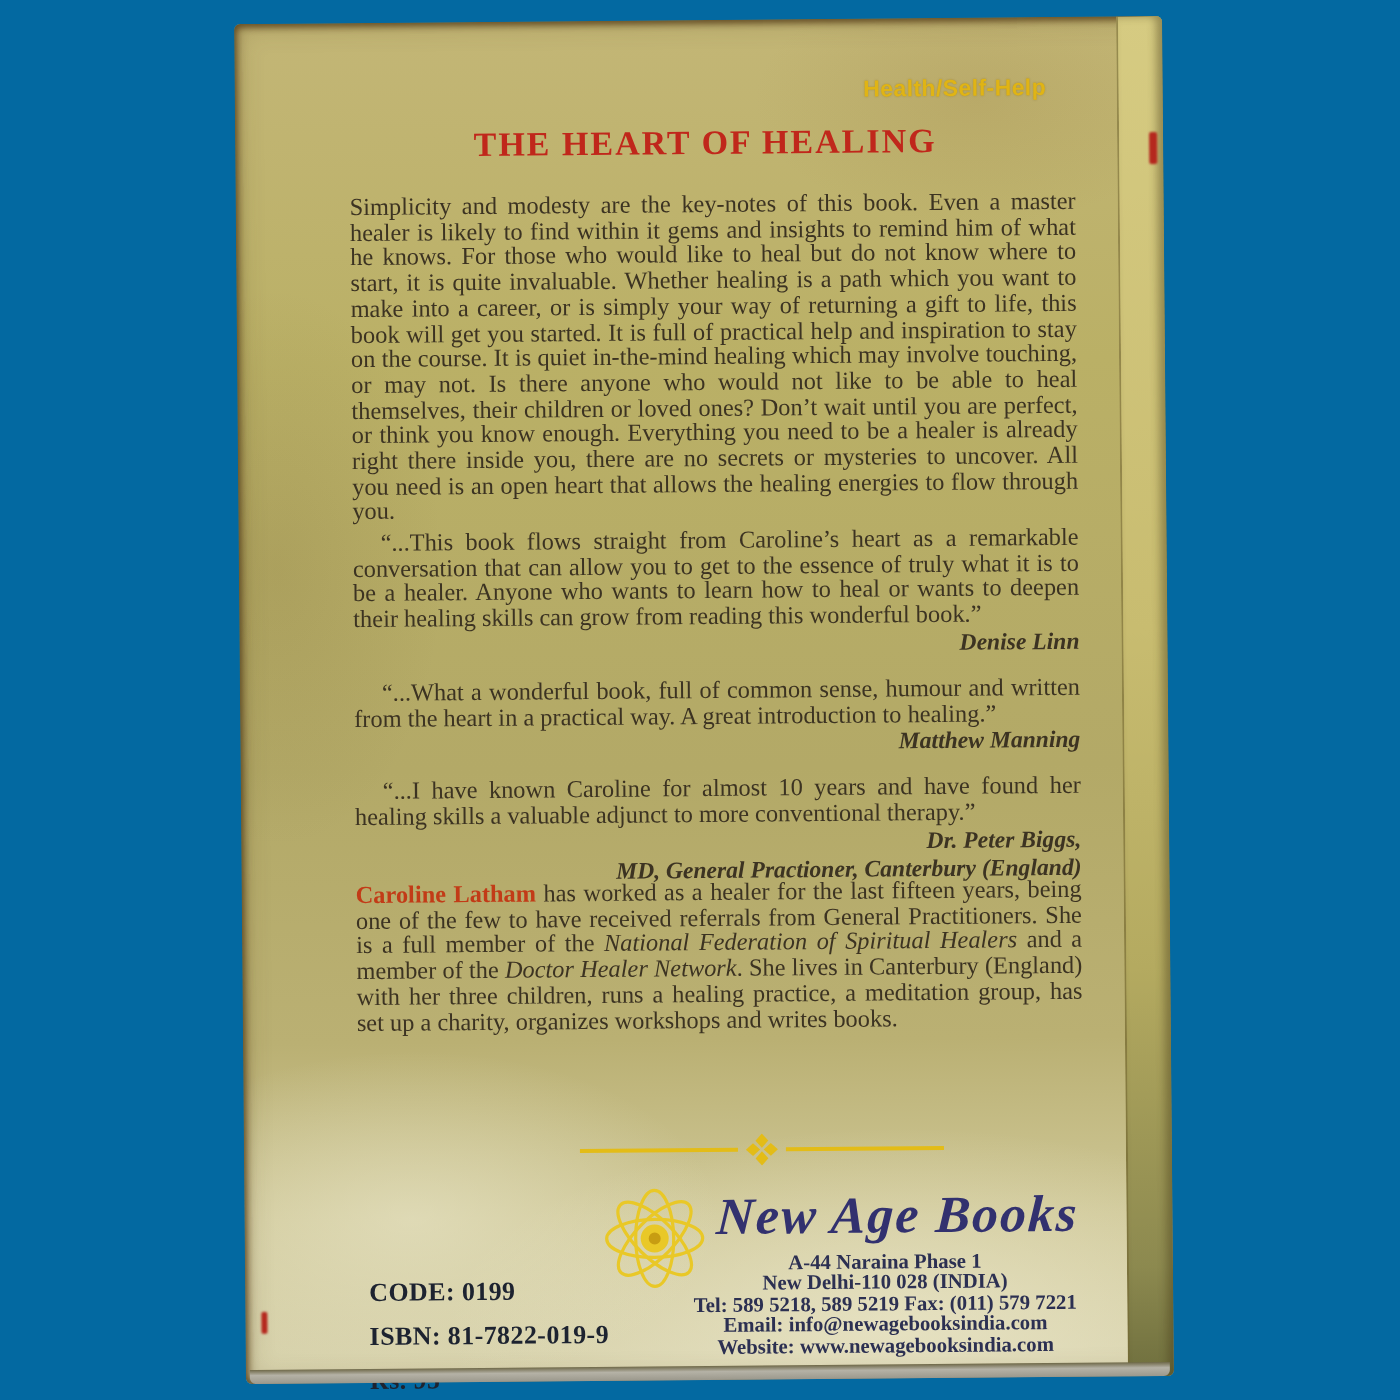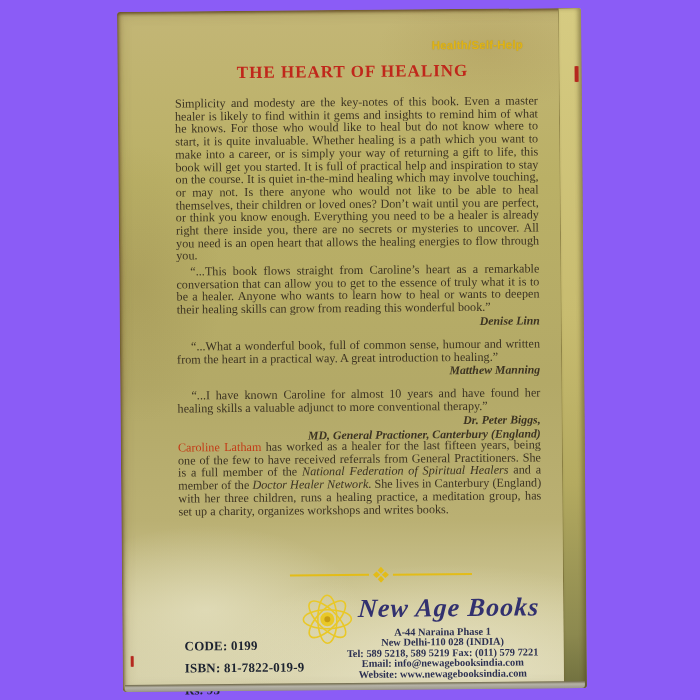--- a/index.html
+++ b/index.html
@@ -1,18 +1,18 @@
 <!DOCTYPE html>
 <html><head>
 <meta charset="utf-8">
 <style>
   * { margin:0; padding:0; box-sizing:border-box; }
   html,body { width:700px; height:700px; background:#000; overflow:hidden;
               font-family:"Liberation Serif", serif; }
-  .stage { position:relative; width:700px; height:700px; background:#8b5cf6; }
+  .stage { position:relative; width:700px; height:700px; background:#0369a1; }
 
   .book {
     position:absolute; left:120px; top:10px; width:464px; height:680px;
     transform:rotate(-0.5deg);
     background:
       radial-gradient(ellipse 220px 120px at 18% 88%, rgba(235,232,205,.55), rgba(235,232,205,0) 70%),
       radial-gradient(ellipse 320px 140px at 70% 96%, rgba(240,236,210,.6), rgba(240,236,210,0) 70%),
       radial-gradient(ellipse 160px 90px at 80% 6%, rgba(150,120,60,.18), rgba(150,120,60,0) 70%),
       radial-gradient(ellipse 120px 200px at 4% 40%, rgba(110,90,40,.15), rgba(110,90,40,0) 70%),
       linear-gradient(180deg,#c3b676 0%, #bab066 25%, #b3a967 55%, #bab073 75%, #cfc898 88%, #d8d3ae 100%);
@@ -49,21 +49,21 @@
   .body-text { color:#3c3322; font-size:12.2px; line-height:12.7px; text-align:justify; }
   .synopsis { position:absolute; top:86px; left:57px; width:363px; }
 
   .quotes { position:absolute; top:254px; left:57px; width:363px; }
   .quote { margin-bottom:10px; }
   .quote-text { text-indent:14px; }
   .attr { text-align:right; font-style:italic; font-weight:bold; font-size:11.8px;
           color:#3c3322; line-height:13px; margin-top:1px; }
 
   .bio { position:absolute; top:430px; left:57px; width:363px; }
-  .author-name { color:#c23b17; font-weight:normal;margin-top:40px; }
+  .author-name { color:#c23b17; font-weight:bold;margin-top:40px; }
   .ital { font-style:italic; }
 
   .divider { position:absolute; top:556px; left:168px; width:182px; height:18px;
              display:flex; align-items:center; }
   .divider .line { flex:1; height:1.5px; background:#e3bc17; }
   .divider .orn { margin:0 4px; display:block; }
 
   .logo { position:absolute; left:178px; top:582px; }
   .pub-name {
     position:absolute; left:236px; top:584px; width:240px;

